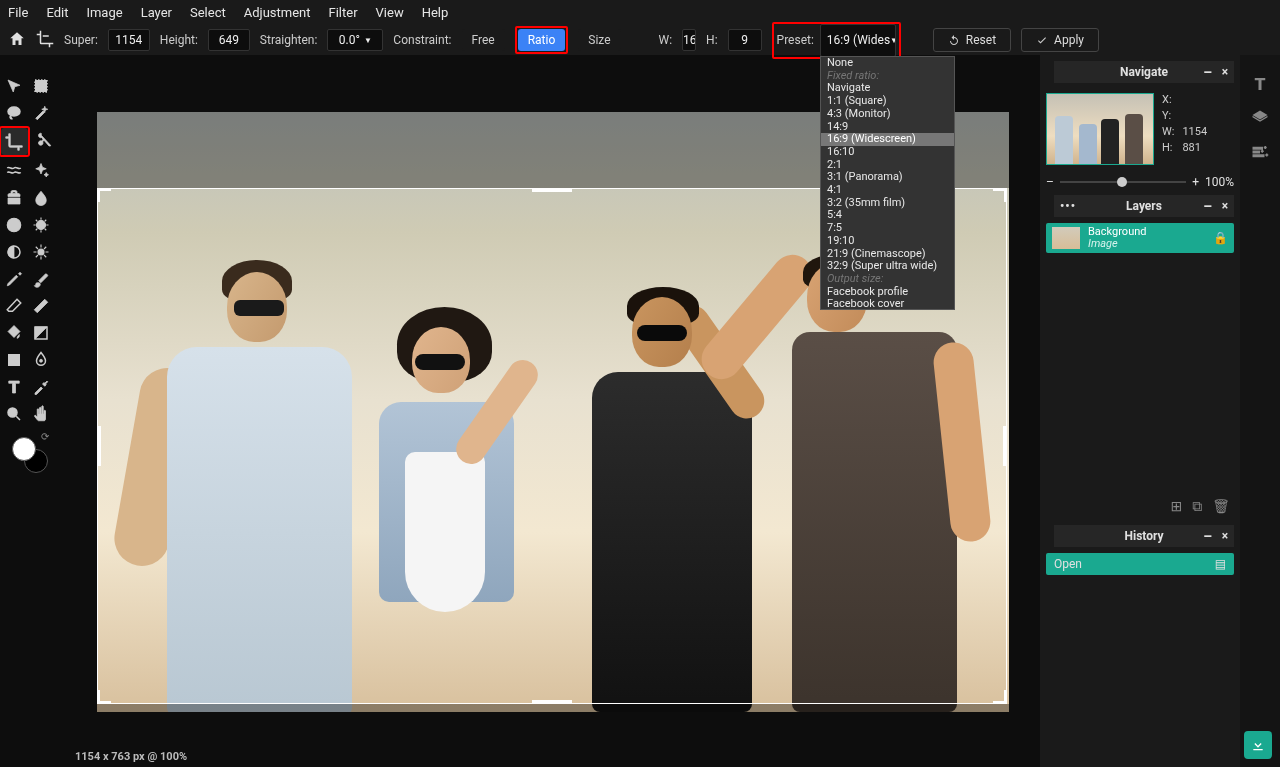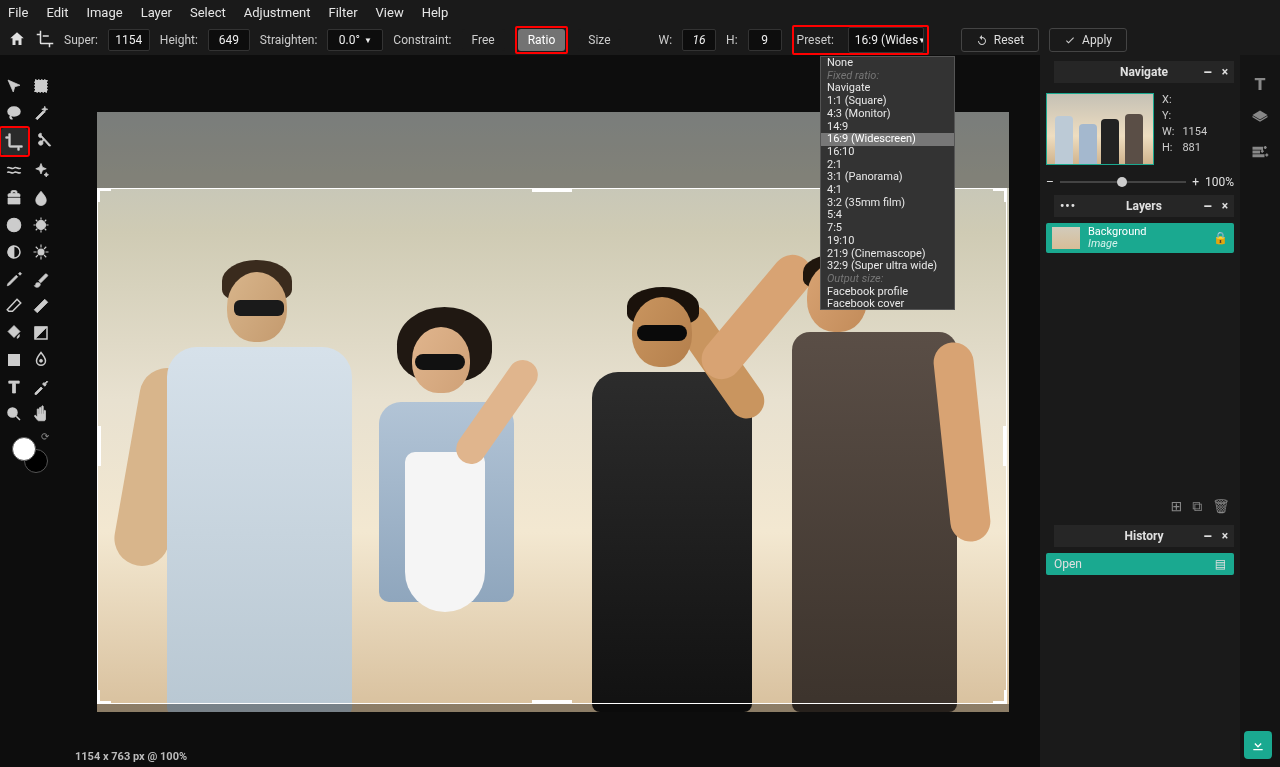--- a/index.html
+++ b/index.html
@@ -10,23 +10,23 @@
   .menubar span { color:#e5e5e5; cursor:pointer; }
   
   
   .optbar { height:30px; background:#1a1a1a; display:flex; align-items:center; padding:0 8px; gap:10px; font-size:12px; }
   .optbar .home-icon svg { width:18px; height:18px; fill:#e0e0e0; }
   .optbar .crop-icon svg { width:18px; height:18px; fill:#e0e0e0; }
   .optbar label { color:#ccc; }
   .numbox { width:42px; height:22px; background:#0d0d0d; border:1px solid #333; color:#eee; text-align:center; font-size:12px; border-radius:2px; }
   .dropbox { width:56px; height:22px; background:#0d0d0d; border:1px solid #333; color:#eee; text-align:center; font-size:12px; border-radius:2px; display:flex; align-items:center; justify-content:center; gap:4px; cursor:pointer;}
   .constraint-btn { padding:4px 10px; background:#1a1a1a; border:none; color:#ccc; font-size:12px; cursor:pointer; border-radius:3px; }
-  .constraint-btn.active { background:#737373; color:#fff; }
+  .constraint-btn.active { background:#3b82f6; color:#fff; }
   .highlight-red { border:2px solid #ff0000; border-radius:2px; padding:1px; }
-  .preset-box { width:76px; height:26px; background:#0d0d0d; border:1px solid #333; color:#eee; font-size:12px; border-radius:2px; display:flex; align-items:center; justify-content:space-between; padding:0 6px; cursor:pointer; white-space:nowrap; overflow:hidden;}
+  .preset-box { width:76px; height:33px; background:#0d0d0d; border:1px solid #333; color:#eee; font-size:12px; border-radius:2px; display:flex; align-items:center; justify-content:space-between; padding:0 6px; cursor:pointer; white-space:nowrap; overflow:hidden;}
   .btn-out { height:24px; padding:0 14px; background:#1a1a1a; border:1px solid #444; color:#ddd; border-radius:3px; font-size:12px; cursor:pointer; display:flex; align-items:center; gap:6px;}
   
   
   .toolbox { position:absolute; left:0; top:62px; width:55px; background:transparent; display:flex; flex-direction:column; align-items:center; padding-top:10px; }
   .tool-row { display:flex; gap:0; }
   .tool-cell { width:27px; height:27px; display:flex; align-items:center; justify-content:center; cursor:pointer; }
   .tool-cell svg { width:18px; height:18px; fill:#ccc; stroke:#ccc; }
   .tool-cell.active { background:#2a2a2a; border-radius:3px; }
   .highlight-tool { border:2px solid #ff0000; border-radius:3px; }
   .color-swatches { margin-top:6px; position:relative; width:40px; height:40px; }
@@ -162,24 +162,24 @@
       <span style="font-size:8px">▼</span>
     </div>
   <label>Constraint:</label>
   <button class="constraint-btn">Free</button>
   <span class="highlight-red">
     <button class="constraint-btn active">Ratio</button>
   </span>
   <button class="constraint-btn">Size</button>
   <span style="width:18px"></span>
   <label>W:</label>
-  <input class="numbox" style="width: 34px; font-style: italic;" value="16">
+  <input class="numbox" style="width: 14px;" value="16">
   <label>H:</label>
   <input class="numbox" style="width: 34px;" value="9">
-  <span class="highlight-red" style="display:flex;align-items:center;gap:14px;padding:0 3px;">
+  <span class="highlight-red" style="display:flex;align-items:center;gap:6px;padding:0 3px;">
     <label>Preset:</label>
     <div class="preset-box">
         <span>16:9 (Wides</span>
         <span style="font-size:8px">▼</span>
       </div>
   </span>
   <span style="width:12px"></span>
   <button class="btn-out">
       <svg width="12" height="12" viewBox="0 0 24 24" fill="#ccc">
         <path d="M12 6V2L7 7l5 5V8c3.3 0 6 2.7 6 6s-2.7 6-6 6-6-2.7-6-6H4c0 4.4 3.6 8 8 8s8-3.6 8-8-3.6-8-8-8z"></path>

